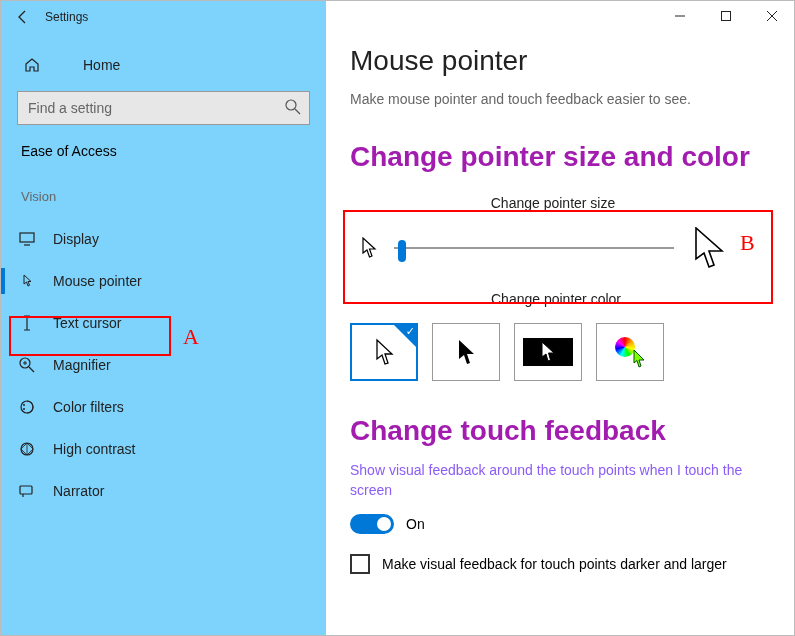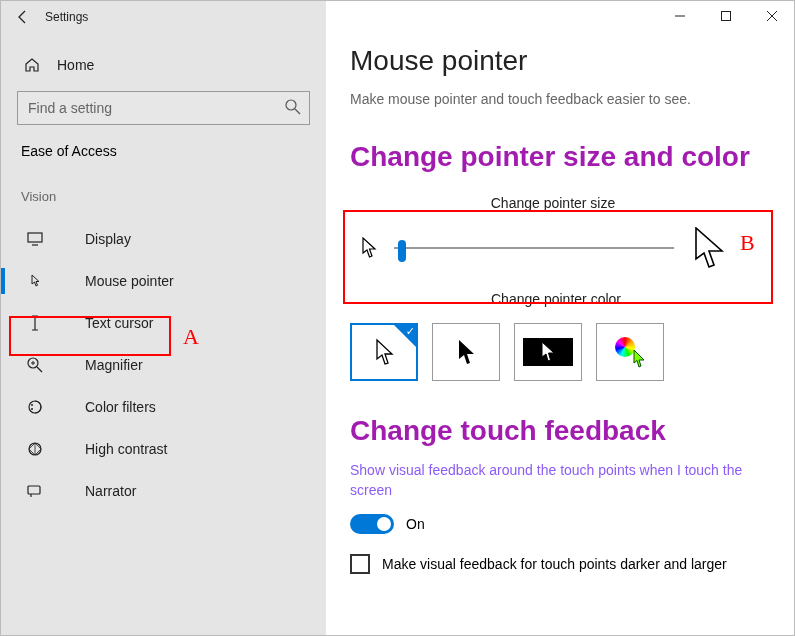--- a/index.html
+++ b/index.html
@@ -1,44 +1,44 @@
 <!DOCTYPE html>
 <html><head>
 <meta charset="utf-8">
 <style>
   * { box-sizing: border-box; margin: 0; padding: 0; font-family: "Segoe UI", Arial, sans-serif; }
   body { width: 795px; height: 636px; background: #fff; overflow: hidden; position: relative; }
 
   .window { width: 795px; height: 636px; display: flex; border: 1px solid #bbb; }
-  .sidebar { width: 325px; background: #e5e5e5; display: flex; flex-direction: column; }
+  .sidebar { width: 325px; background: #7dd3fc; display: flex; flex-direction: column; }
   .content { flex: 1; background: #fff; padding: 20px 32px 20px 24px; overflow: hidden; }
 
   
   .titlebar { height: 32px; display: flex; align-items: center; padding: 0 0 0 6px; position: relative; }
   .titlebar .back { width: 32px; height: 32px; display:flex; align-items:center; justify-content:center; cursor:pointer; }
   .titlebar .title { font-size: 12px; margin-left: 6px; color:#222; }
   .win-controls { position: absolute; top: 0; right: 0; display:flex; height: 32px; }
   .win-btn { width: 46px; height: 32px; display:flex; align-items:center; justify-content:center; cursor:pointer; }
   .win-btn svg { display:block; }
 
   .sidebar-inner { padding: 12px 16px 0 16px; }
   .nav-row { display:flex; align-items:center; height: 40px; cursor:pointer; padding: 0 4px; }
   .nav-row .icon { width: 22px; display:flex; justify-content:center; margin-right: 14px; }
-  .nav-row .label { font-size: 14px; color:#222; }
+  .nav-row .label { font-size: 14px; color:#222;margin-left:26px; }
 
   .search { margin: 6px 0 18px 0; position:relative; }
   .search input { width: 100%; height: 34px; border:1px solid #999; background:#e7e7e7; padding: 0 34px 0 10px; font-size:14px; color:#555; outline:none; }
   .search input::placeholder { color:#666; }
   .search .sicon { position:absolute; right:8px; top:7px; }
 
   .category { font-size: 14px; font-weight:400; margin: 4px 0 30px 4px; }
   .group-label { font-size: 13px; color:#666; margin: 0 0 14px 4px; }
 
   .nav-list { margin-left:-16px; margin-right:-16px; }
-  .nav-list .item { display:flex; align-items:center; height:42px; padding-left: 24px; cursor:pointer; position:relative;gap:24px; }
+  .nav-list .item { display:flex; align-items:center; height:42px; padding-left: 16px; cursor:pointer; position:relative; }
   .nav-list .item .icon { width: 20px; margin-right: 16px; display:flex; justify-content:center; }
   .nav-list .item .label { font-size:14px; color:#222; }
   .nav-list .item.active::before { content:""; position:absolute; left:0; top:8px; bottom:8px; width:4px; background:#0078d7; }
 
   
   h1.page-title { font-weight:400; font-size:28px; color:#222; margin: 24px 0 14px 0; }
   .subtitle { font-size:14px; color:#666; margin-bottom: 34px; }
   h2.section { font-weight:700; font-size:28px; color:#a21caf; margin-bottom: 14px; }
 
   .field-label { font-size:14px; color:#222; margin-bottom: 16px; text-align: center; }

